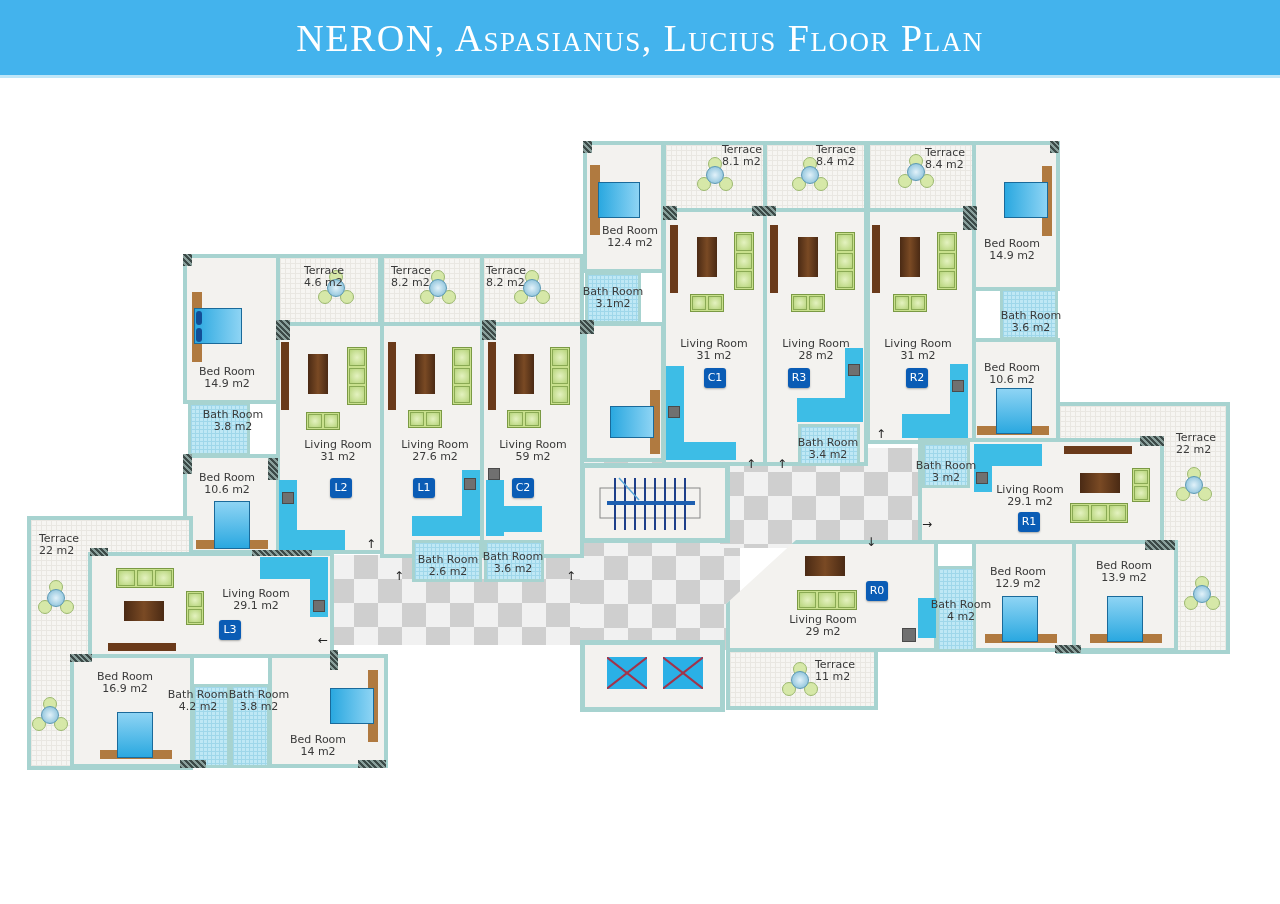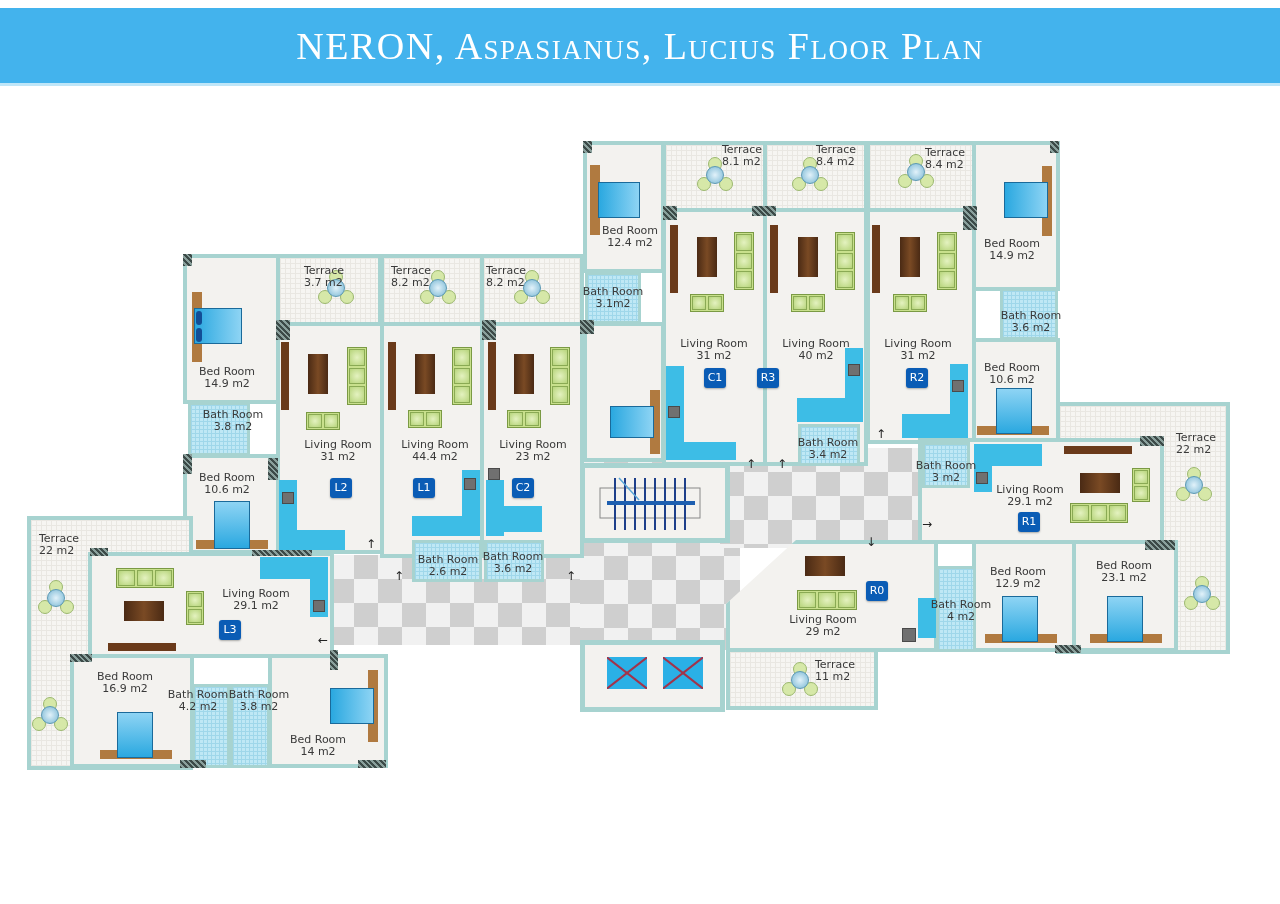--- a/index.html
+++ b/index.html
@@ -1,17 +1,17 @@
 <!DOCTYPE html>
 <html><head>
 <meta charset="utf-8">
 <style>
   * { box-sizing: border-box; margin: 0; padding: 0; }
   body { width: 1280px; height: 904px; background: #ffffff; position: relative; overflow: hidden; font-family: "DejaVu Sans", sans-serif; }
-  .banner { position: absolute; left: 0; top: 8px; width: 1280px; height: 78px; background: #43b3ed; border-bottom: 3px solid #bfe6f8; display: flex; align-items: center; justify-content: center; }
+  .banner { position: absolute; left: 0; top: 0; width: 1280px; height: 78px; background: #43b3ed; border-bottom: 3px solid #bfe6f8; display: flex; align-items: center; justify-content: center; }
   .banner h1 { color: #ffffff; font-family: "Liberation Serif", serif; font-weight: normal; font-size: 38px; letter-spacing: 1.5px; font-variant: small-caps; }
   .plan { position: absolute; left: 0; top: 0; width: 1280px; height: 904px; }
   .room { position: absolute; background: #f3f2ef; border: 4px solid #a7d3d0; }
   .terrace { position: absolute; background-color: #f6f5f2; background-image: linear-gradient(#e9e7e2 1px, transparent 1px), linear-gradient(90deg, #e9e7e2 1px, transparent 1px); background-size: 5px 5px; border: 4px solid #a7d3d0; }
   .bath { position: absolute; background-color: #bfe8f5; background-image: linear-gradient(#9fd7ea 1px, transparent 1px), linear-gradient(90deg, #9fd7ea 1px, transparent 1px); background-size: 4px 4px; border: 3px solid #a7d3d0; }
   .corridor { position: absolute; background-color: #f1f1f1; background-image: linear-gradient(45deg, #cfcfcf 25%, transparent 25%, transparent 75%, #cfcfcf 75%), linear-gradient(45deg, #cfcfcf 25%, transparent 25%, transparent 75%, #cfcfcf 75%); background-size: 48px 48px; background-position: 0 0, 24px 24px; }
   .core { position: absolute; background: #f3f2ef; border: 5px solid #a7d3d0; }
   .pillar { position: absolute; background: repeating-linear-gradient(45deg, #3c4a48 0 2px, #8aa09c 2px 4px); }
   .label { position: absolute; font-size: 11px; line-height: 12px; color: #3a3a3a; text-align: center; white-space: nowrap; transform: translateX(-50%); }
   .label .sz { display: block; }
@@ -380,61 +380,61 @@
   <span class="arrow" style="left:366px;top:538px;">↑</span>
   <span class="arrow" style="left:394px;top:570px;">↑</span>
   <span class="arrow" style="left:566px;top:570px;">↑</span>
   <span class="arrow" style="left:746px;top:458px;">↑</span>
   <span class="arrow" style="left:777px;top:458px;">↑</span>
   <span class="arrow" style="left:876px;top:428px;">↑</span>
   <span class="arrow" style="left:922px;top:518px;">→</span>
   <span class="arrow" style="left:866px;top:536px;">↓</span>
   <span class="arrow" style="left:318px;top:634px;">←</span>
 
-  <div class="label" style="left:304px;top:265px;text-align:left;transform:none;"><span>Terrace</span><span class="sz">3.7 m2</span></div>
+  <div class="label" style="left:304px;top:265px;text-align:left;transform:none;"><span>Terrace</span><span class="sz">4.6 m2</span></div>
   <div class="label" style="left:227px;top:366px;"><span>Bed Room</span><span class="sz">14.9 m2</span></div>
   <div class="label" style="left:233px;top:409px;"><span>Bath Room</span><span class="sz">3.8 m2</span></div>
   <div class="label" style="left:227px;top:472px;"><span>Bed Room</span><span class="sz">10.6 m2</span></div>
   <div class="label" style="left:338px;top:439px;"><span>Living Room</span><span class="sz">31  m2</span></div>
   <div class="badge" style="left:330px;top:478px;">L2</div>
 
   <div class="label" style="left:391px;top:265px;text-align:left;transform:none;"><span>Terrace</span><span class="sz">8.2 m2</span></div>
-  <div class="label" style="left:435px;top:439px;"><span>Living Room</span><span class="sz">44.4  m2</span></div>
+  <div class="label" style="left:435px;top:439px;"><span>Living Room</span><span class="sz">27.6  m2</span></div>
   <div class="badge" style="left:413px;top:478px;">L1</div>
   <div class="label" style="left:448px;top:554px;"><span>Bath Room</span><span class="sz">2.6 m2</span></div>
 
   <div class="label" style="left:486px;top:265px;text-align:left;transform:none;"><span>Terrace</span><span class="sz">8.2 m2</span></div>
-  <div class="label" style="left:533px;top:439px;"><span>Living Room</span><span class="sz">23  m2</span></div>
+  <div class="label" style="left:533px;top:439px;"><span>Living Room</span><span class="sz">59  m2</span></div>
   <div class="badge" style="left:512px;top:478px;">C2</div>
   <div class="label" style="left:513px;top:551px;"><span>Bath Room</span><span class="sz">3.6 m2</span></div>
 
   <div class="label" style="left:722px;top:144px;text-align:left;transform:none;"><span>Terrace</span><span class="sz">8.1 m2</span></div>
   <div class="label" style="left:630px;top:225px;"><span>Bed Room</span><span class="sz">12.4 m2</span></div>
   <div class="label" style="left:613px;top:286px;"><span>Bath Room</span><span class="sz">3.1m2</span></div>
   <div class="label" style="left:714px;top:338px;"><span>Living Room</span><span class="sz">31  m2</span></div>
   <div class="badge" style="left:704px;top:368px;">C1</div>
 
   <div class="label" style="left:816px;top:144px;text-align:left;transform:none;"><span>Terrace</span><span class="sz">8.4 m2</span></div>
-  <div class="label" style="left:816px;top:338px;"><span>Living Room</span><span class="sz">40  m2</span></div>
-  <div class="badge" style="left:757px;top:368px;">R3</div>
+  <div class="label" style="left:816px;top:338px;"><span>Living Room</span><span class="sz">28  m2</span></div>
+  <div class="badge" style="left:788px;top:368px;">R3</div>
   <div class="label" style="left:828px;top:437px;"><span>Bath Room</span><span class="sz">3.4 m2</span></div>
 
   <div class="label" style="left:925px;top:147px;text-align:left;transform:none;"><span>Terrace</span><span class="sz">8.4 m2</span></div>
   <div class="label" style="left:918px;top:338px;"><span>Living Room</span><span class="sz">31  m2</span></div>
   <div class="badge" style="left:906px;top:368px;">R2</div>
   <div class="label" style="left:1012px;top:238px;"><span>Bed Room</span><span class="sz">14.9 m2</span></div>
   <div class="label" style="left:1031px;top:310px;"><span>Bath Room</span><span class="sz">3.6 m2</span></div>
   <div class="label" style="left:1012px;top:362px;"><span>Bed Room</span><span class="sz">10.6 m2</span></div>
 
   <div class="label" style="left:1176px;top:432px;text-align:left;transform:none;"><span>Terrace</span><span class="sz">22 m2</span></div>
   <div class="label" style="left:946px;top:460px;"><span>Bath Room</span><span class="sz">3 m2</span></div>
   <div class="label" style="left:1030px;top:484px;"><span>Living Room</span><span class="sz">29.1 m2</span></div>
   <div class="badge" style="left:1018px;top:512px;">R1</div>
   <div class="label" style="left:1018px;top:566px;"><span>Bed Room</span><span class="sz">12.9 m2</span></div>
-  <div class="label" style="left:1124px;top:560px;"><span>Bed Room</span><span class="sz">23.1 m2</span></div>
+  <div class="label" style="left:1124px;top:560px;"><span>Bed Room</span><span class="sz">13.9 m2</span></div>
 
   <div class="badge" style="left:866px;top:581px;">R0</div>
   <div class="label" style="left:823px;top:614px;"><span>Living Room</span><span class="sz">29 m2</span></div>
   <div class="label" style="left:961px;top:599px;"><span>Bath Room</span><span class="sz">4 m2</span></div>
   <div class="label" style="left:815px;top:659px;text-align:left;transform:none;"><span>Terrace</span><span class="sz">11 m2</span></div>
 
   <div class="label" style="left:39px;top:533px;text-align:left;transform:none;"><span>Terrace</span><span class="sz">22 m2</span></div>
   <div class="label" style="left:256px;top:588px;"><span>Living Room</span><span class="sz">29.1 m2</span></div>
   <div class="badge" style="left:219px;top:620px;">L3</div>
   <div class="label" style="left:125px;top:671px;"><span>Bed Room</span><span class="sz">16.9 m2</span></div>

